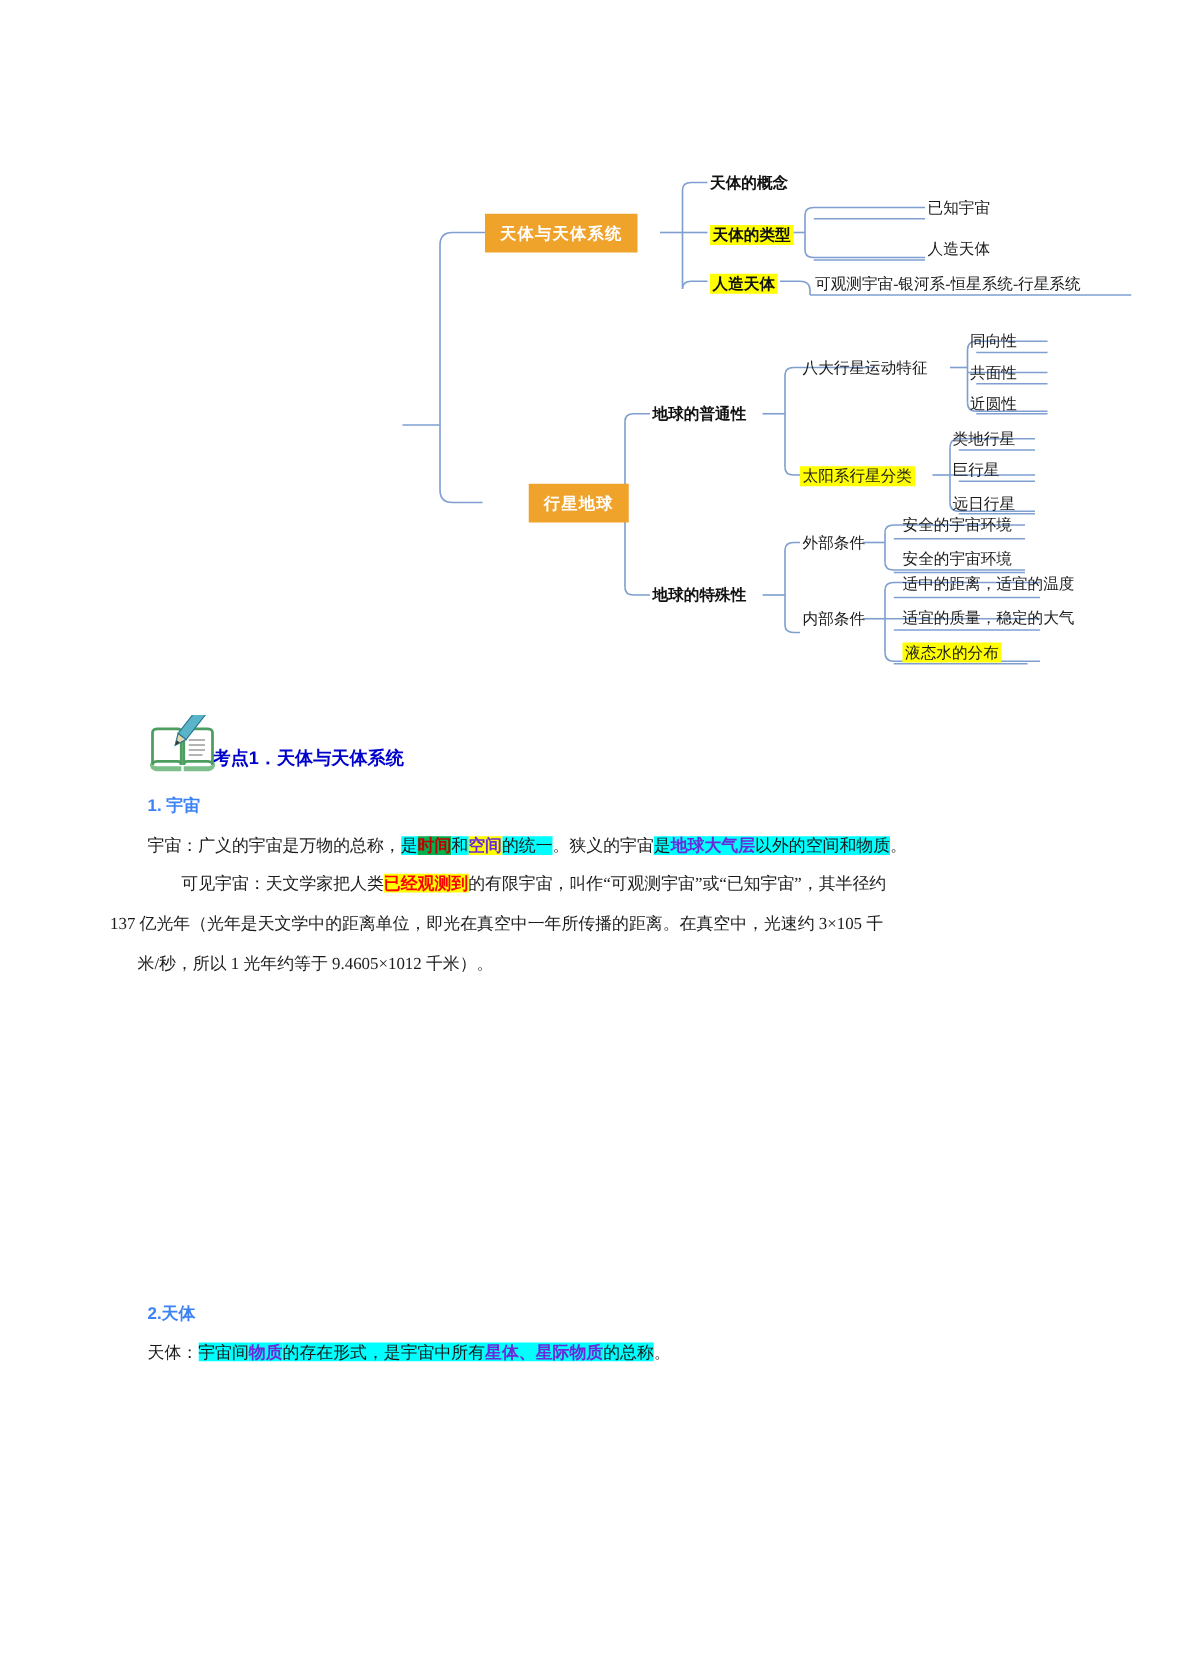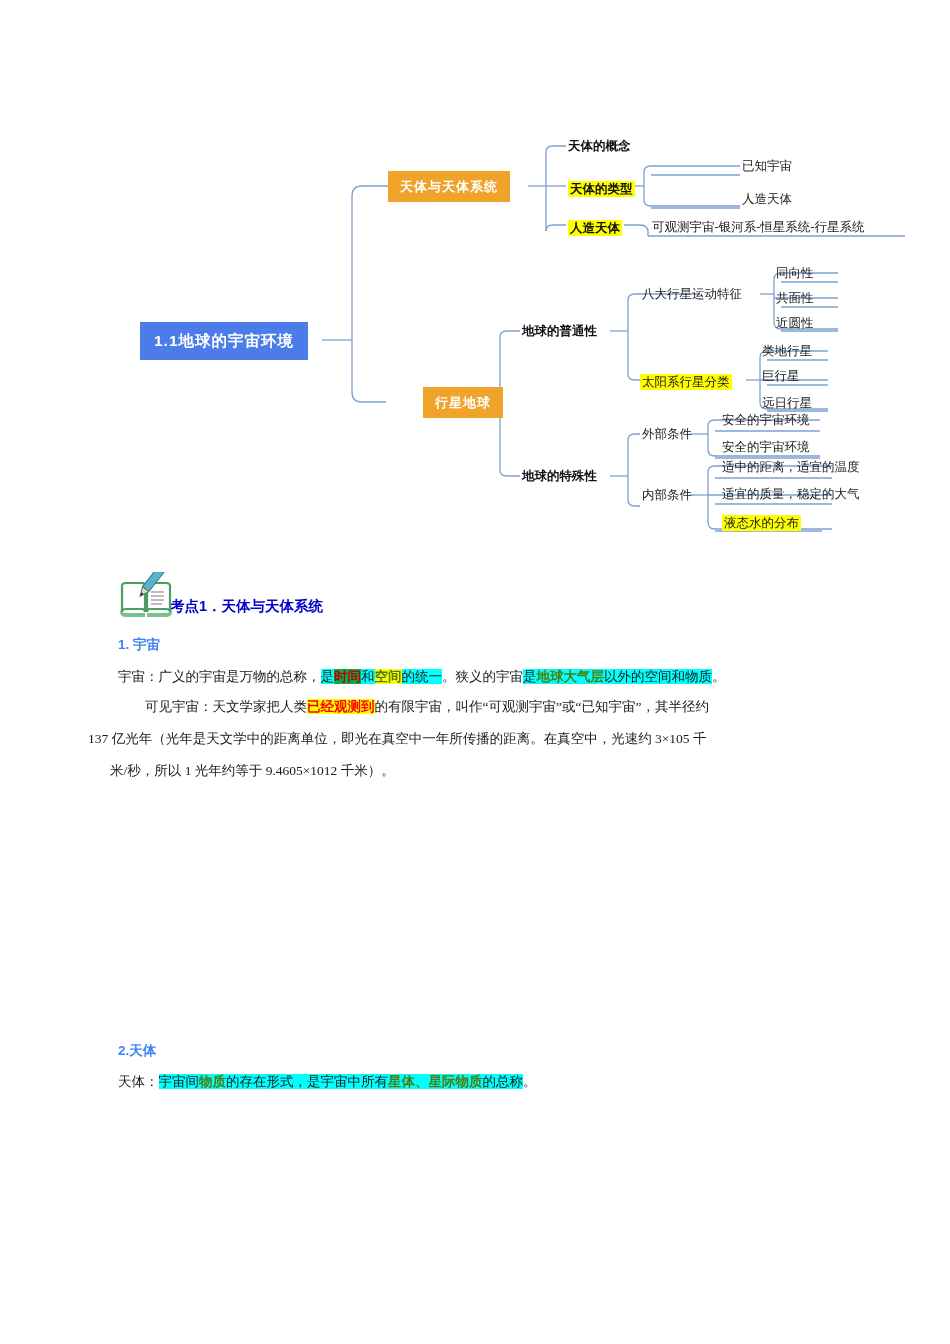--- a/index.html
+++ b/index.html
@@ -110,21 +110,21 @@
     font-family: "Liberation Serif", "DejaVu Serif", serif;
     font-size: 13.5px;
     color: #1a1a1a;
     white-space: nowrap;
     line-height: 1;
   }
   .cy { background: #00FFFF; }
   .ye { background: #FFFF00; }
   .gr { background: #00B050; }
   .red { color: #FF0000; font-family: "Liberation Sans", sans-serif; font-weight: bold; }
-  .redser { color: #4d7c0f; font-family: "Liberation Sans", sans-serif; font-weight: bold; }
+  .redser { color: #6d28d9; font-family: "Liberation Sans", sans-serif; font-weight: bold; }
 </style>
 </head>
 <body>
 
 <div id="mindmap">
   <svg viewBox="0 0 950 560">
     <g fill="none" stroke="#7E9FD0" stroke-width="1.3">
 
       <path d="M322 340 L352 340"></path>
 
@@ -194,21 +194,20 @@
       <path d="M708 472 L708 522"></path>
       <path d="M708 472 Q708 466 715 466 L832 466"></path>
       <path d="M708 495 L832 495"></path>
       <path d="M708 522 Q708 529 715 529 L832 529"></path>
       <path d="M715 478 L832 478"></path>
       <path d="M715 504 L832 504"></path>
       <path d="M715 531 L822 531"></path>
     </g>
   </svg>
 
-  <div class="node box-root" style="left:140px; top:322px;">1.1地球的宇宙环境</div>
 
   <div class="node box-orange" style="left:388px; top:171px;">天体与天体系统</div>
 
   <div class="node box-orange" style="left:386px; top:387px;margin-left:37px;">行星地球</div>
 
   <div class="node lbl-bold" style="left:568px; top:140px;">天体的概念</div>
   <div class="node" style="left:568px; top:180px;">
     <span class="lbl-bold hl-yellow">天体的类型</span>
   </div>
   <div class="node lbl" style="left:742px; top:160px;">已知宇宙</div>

